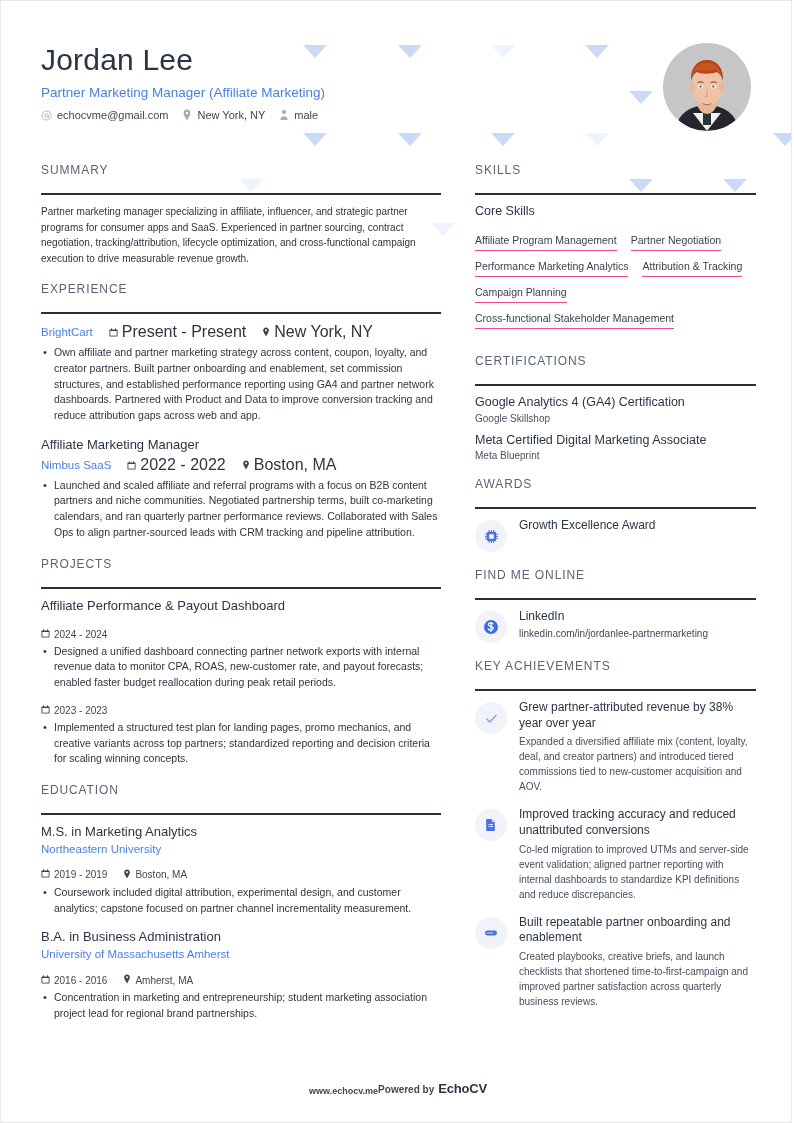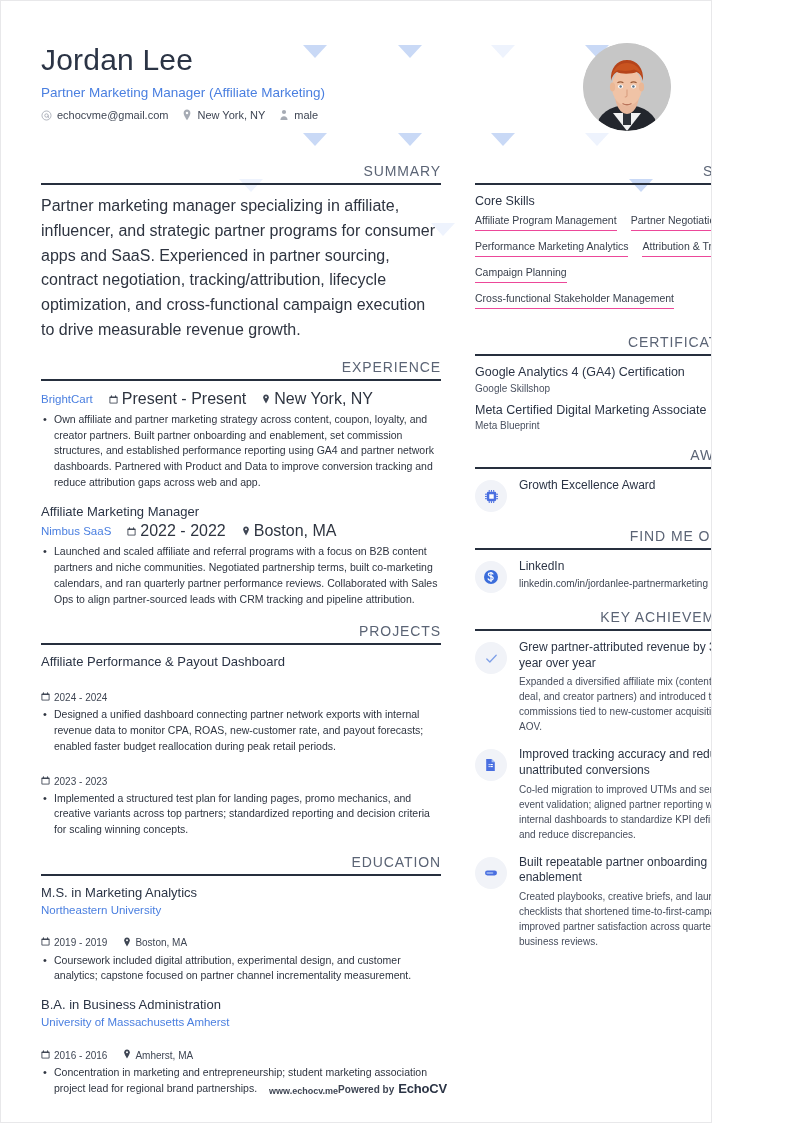--- a/index.html
+++ b/index.html
@@ -4,21 +4,21 @@
 <style>
   * { box-sizing: border-box; margin: 0; padding: 0; }
   html, body {
     width: 794px; height: 1123px;
     background: #ffffff;
     font-family: "Liberation Sans", sans-serif;
     color: #2e3440;
   }
   .page {
     position: relative;
-    width: 712px; height: 1123px;
+    width: 792px; height: 1123px;
     background: #fff;
     overflow: hidden;
     border: 1px solid #e8e8ea;
   }
   
   .watermark { position: absolute; inset: 0; pointer-events: none; z-index: 0; }
   .tri {
     position: absolute;
     width: 0; height: 0;
     border-left: 12px solid transparent;
@@ -53,50 +53,50 @@
   }
   .avatar svg { display: block; }
 
   
   .cols { display: flex; gap: 34px; margin-top: 32px; align-items: flex-start; }
   .col-left { width: 400px; flex: 0 0 400px; }
   .col-right { width: 281px; flex: 0 0 281px; }
 
   .sec { margin-bottom: 16px; }
   .sec-title {
-    font-size: 14px; letter-spacing: .9px; color: #5b6475;
-    text-transform: uppercase; padding-bottom: 4px; text-align: right;
+    font-size: 12px; letter-spacing: .9px; color: #5b6475;
+    text-transform: uppercase; padding-bottom: 16px;
   }
   .sec-rule { border-bottom: 2px solid #262f3e; margin-bottom: 9px; }
 
-  .summary-text { font-size: 16px; line-height: 1.55; color: #2e3440; }
+  .summary-text { font-size: 10px; line-height: 1.55; color: #2e3440; }
 
   .entry { margin-bottom: 13px; }
   .entry:last-child { margin-bottom: 2px; }
   .entry-title { font-size: 13px; color: #2b3445; font-weight: 400; line-height: 1.3; }
   .entry-org { font-size: 11.5px; color: #4a7fe0; margin-top: 2px; }
   .meta-row {
     display: flex; align-items: center; gap: 16px;
-    font-size: 10px; color: #3f4654; margin-top: 21px;
+    font-size: 10px; color: #3f4654; margin-top: 14px;
   }
   .meta-item { display: flex; align-items: center; gap: 4px; }
   .org-meta { display: flex; align-items: center; gap: 16px; margin-top: 2px; }
   .org-meta .entry-org { margin-top: 0; }
   ul.bullets { list-style: none; margin-top: 4px; }
   ul.bullets li {
     position: relative; padding-left: 13px;
     font-size: 10.5px; line-height: 1.5; color: #2e3440; margin-bottom: 2px;
   }
   ul.bullets li:before {
     content: "•"; position: absolute; left: 2px; top: -1px;
     font-size: 11px; color: #2e3440;
   }
 
   
-  .skill-group-name { font-size: 12.5px; color: #2b3445; margin-bottom: 6px; }
+  .skill-group-name { font-size: 12.5px; color: #2b3445; margin-bottom: 16px; }
   .chips { display: flex; flex-wrap: wrap; gap: 0 14px; }
   .chip {
     font-size: 10.5px; color: #3a414e;
     border-bottom: 1px solid #ec4899;
     padding-bottom: 4px; margin-bottom: 9px;
     white-space: nowrap;
   }
 
   
   .cert { margin-bottom: 9px; }

